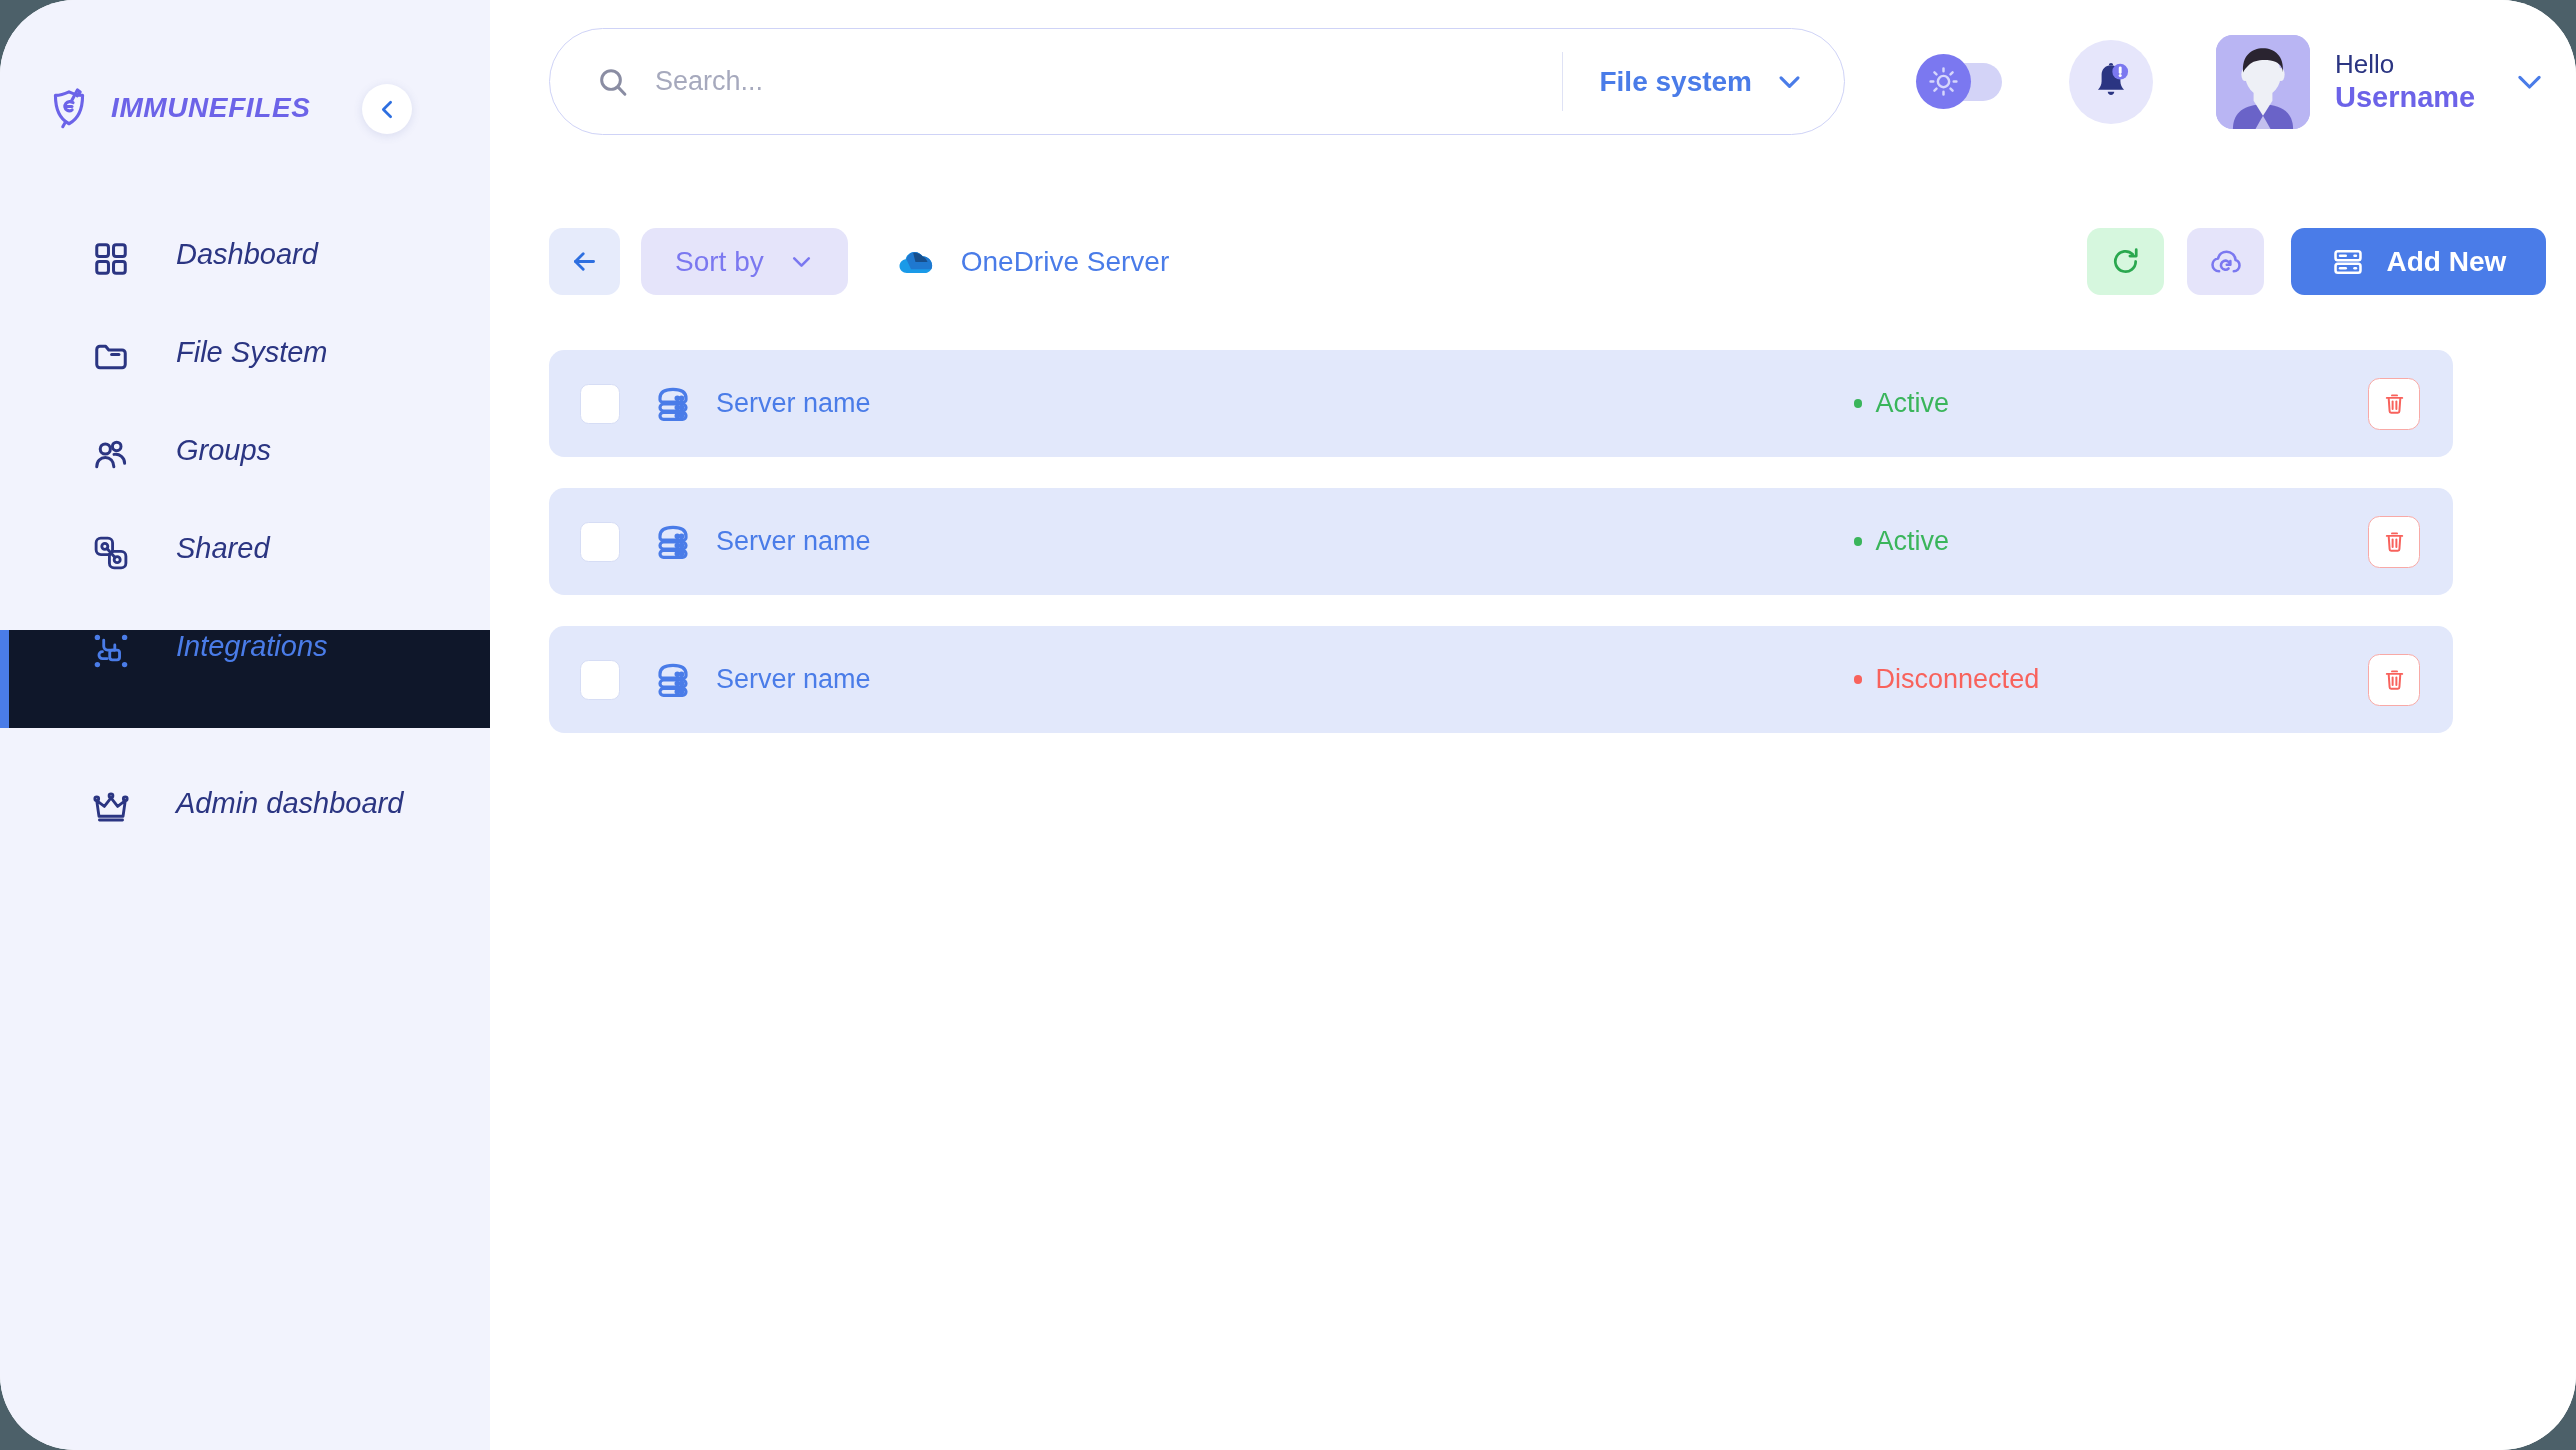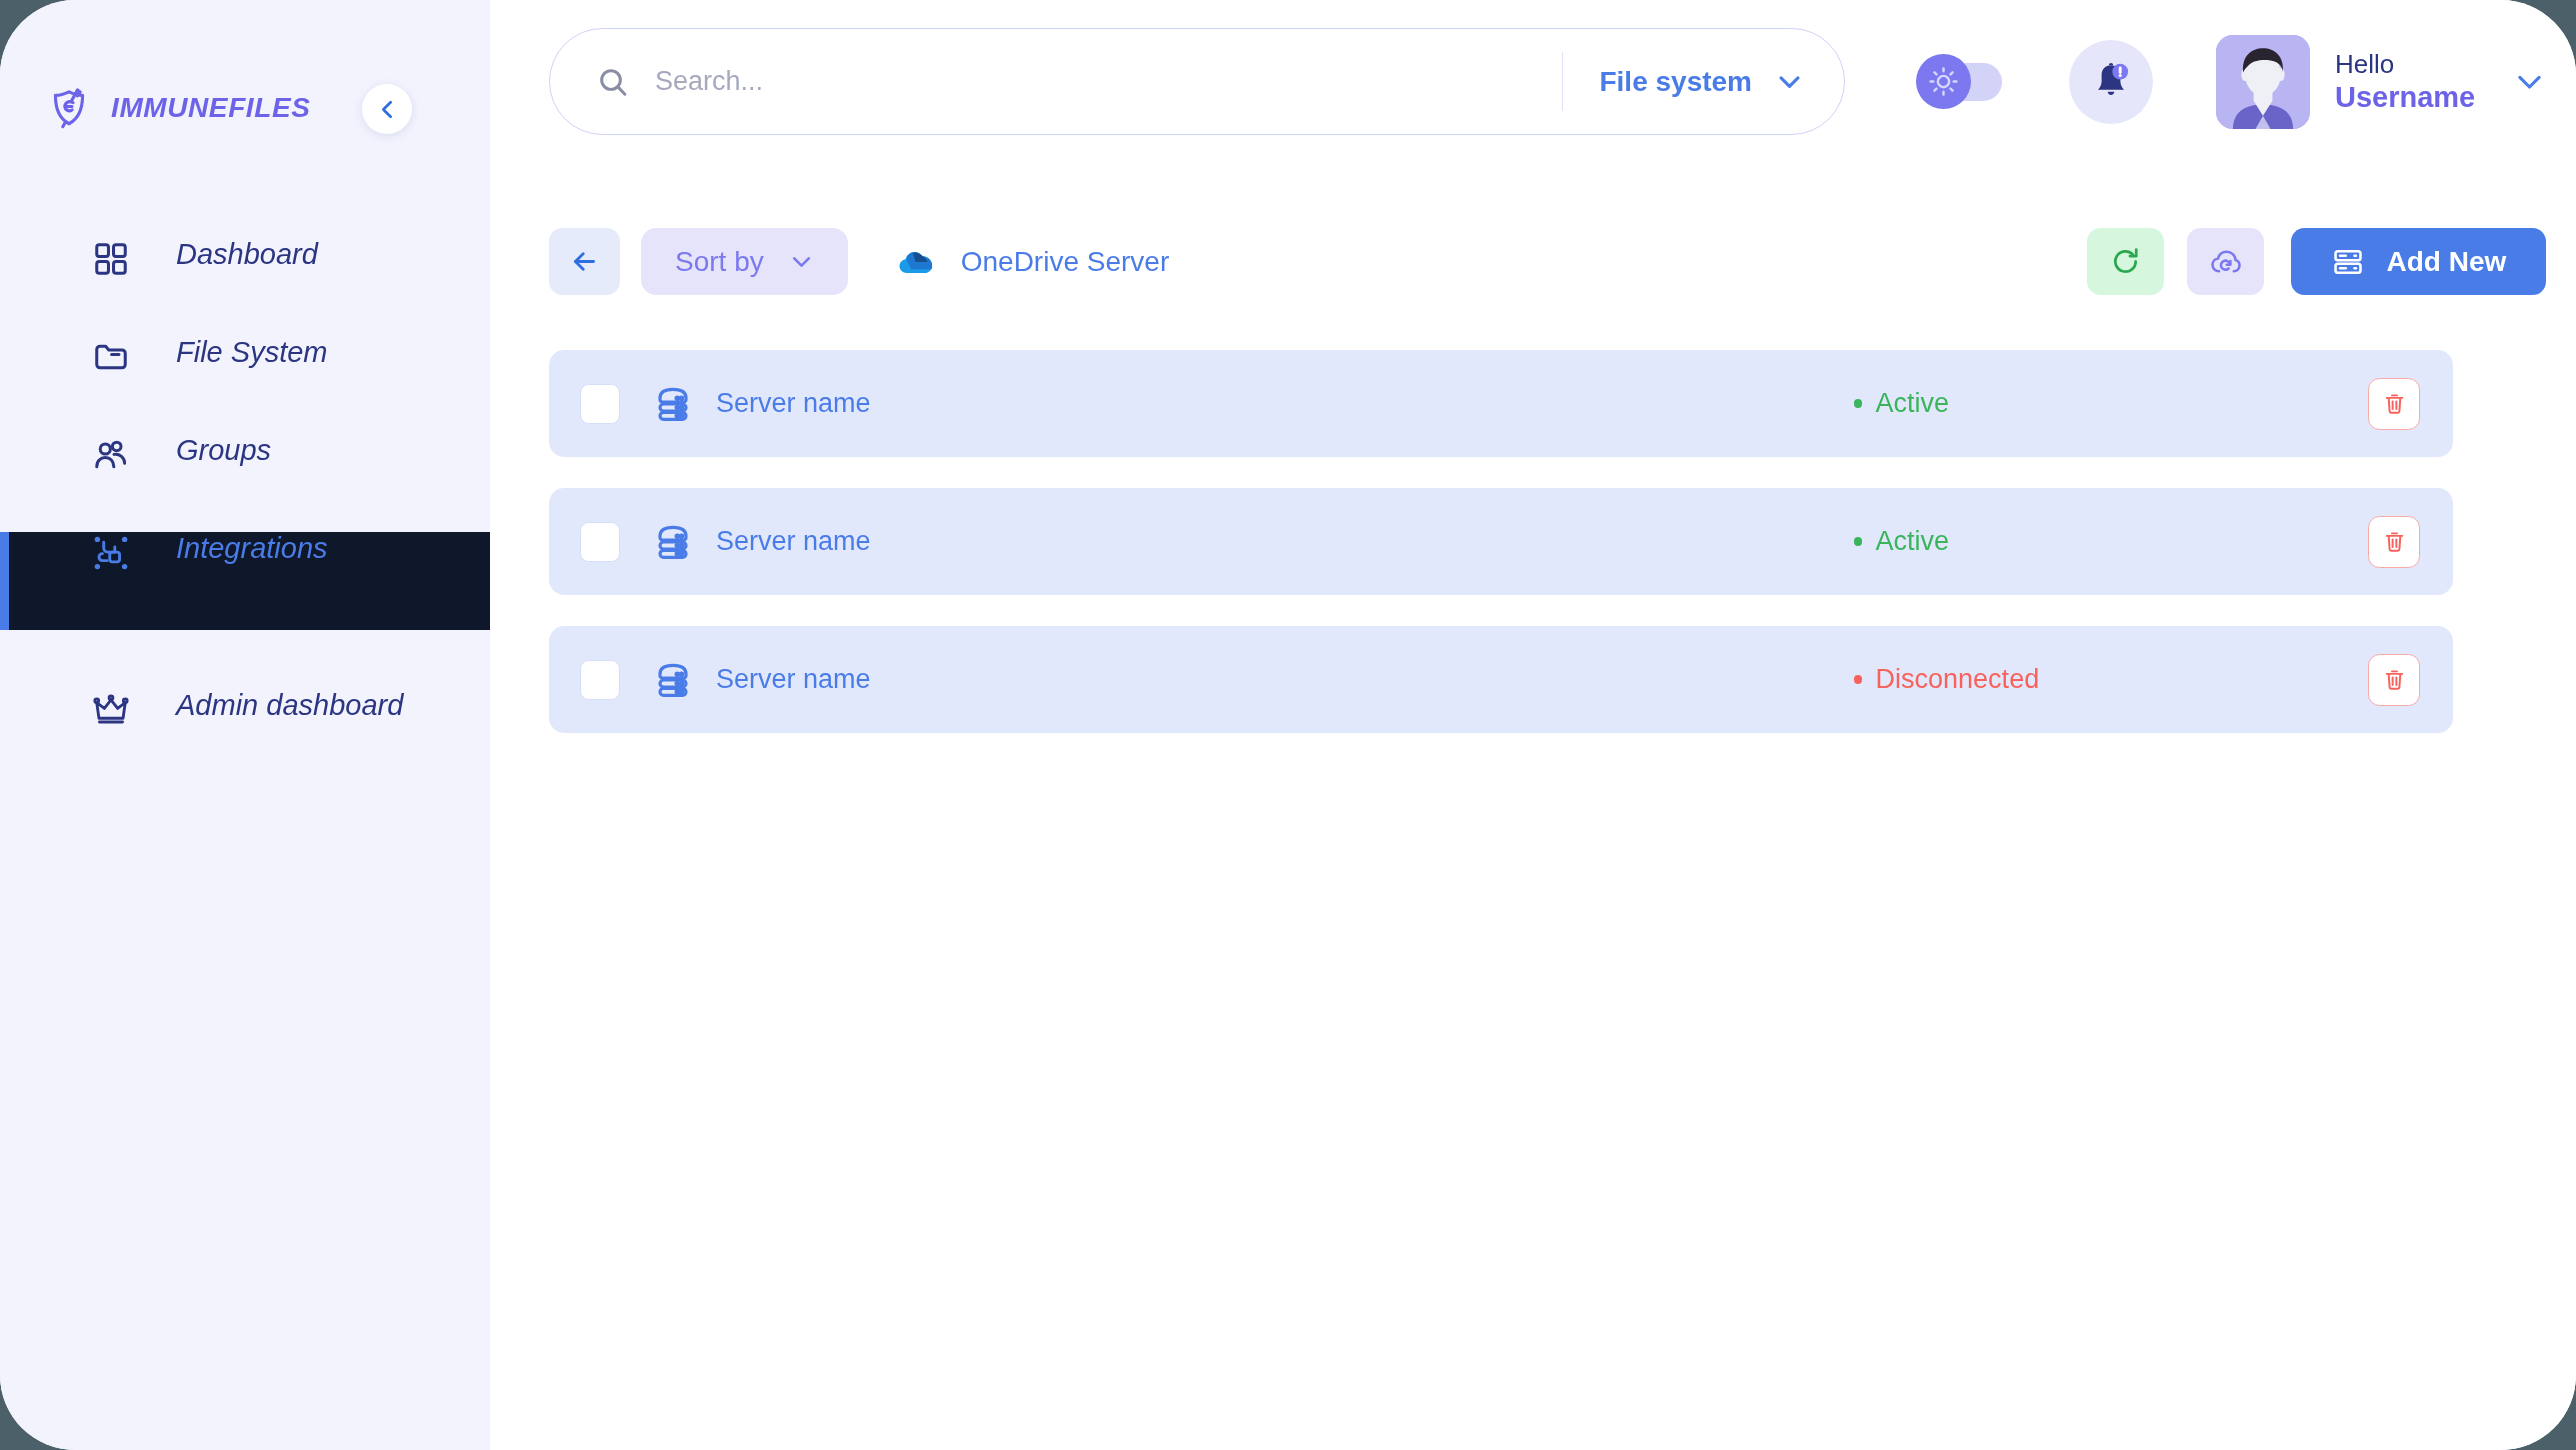--- a/index.html
+++ b/index.html
@@ -440,20 +440,32 @@
           <svg width="38" height="38" viewBox="0 0 24 24" fill="none" stroke="#2b3582" stroke-width="1.9" stroke-linecap="round" stroke-linejoin="round">
             <circle cx="8.4" cy="8.2" r="3.2"></circle>
             <path d="M3 19.4 C3 15.9 5.4 13.6 8.4 13.6 C11.4 13.6 13.8 15.9 13.8 19.4"></path>
             <circle cx="15.6" cy="6.6" r="2.7"></circle>
             <path d="M13.9 11.6 C17.4 11 20.6 13.6 20.6 17.2"></path>
           </svg>
         </span>
         <span class="nav-label">Groups</span>
       </div>
 
+      <div class="nav-item">
+        <span class="nav-icon">
+          <svg width="38" height="38" viewBox="0 0 24 24" fill="none" stroke="#2b3582" stroke-width="1.8" stroke-linecap="round" stroke-linejoin="round">
+            <rect x="2.6" y="2.6" width="10.4" height="10.4" rx="3"></rect>
+            <rect x="11" y="11" width="10.4" height="10.4" rx="3"></rect>
+            <circle cx="8.1" cy="7.8" r="1.9"></circle>
+            <circle cx="15.9" cy="16.2" r="1.9"></circle>
+            <path d="M9.6 9.3 L14.4 14.7"></path>
+          </svg>
+        </span>
+        <span class="nav-label">Shared</span>
+      </div>
 
       <div class="nav-item active">
         <span class="nav-icon">
           <svg width="38" height="38" viewBox="0 0 24 24" fill="none" stroke="#4a7ce8" stroke-width="1.8" stroke-linecap="round" stroke-linejoin="round">
             <circle cx="3.4" cy="3.4" r="1.7" fill="#4a7ce8" stroke="none"></circle>
             <circle cx="20.6" cy="3.4" r="1.7" fill="#4a7ce8" stroke="none"></circle>
             <circle cx="3.4" cy="20.6" r="1.7" fill="#4a7ce8" stroke="none"></circle>
             <circle cx="20.6" cy="20.6" r="1.7" fill="#4a7ce8" stroke="none"></circle>
             <path d="M7.4 5.2 L7.4 9 C7.4 10.4 8.5 11.4 9.8 11.4 L14.4 11.4"></path>
             <rect x="11.2" y="11.4" width="6.2" height="6.2" rx="1.6"></rect>

